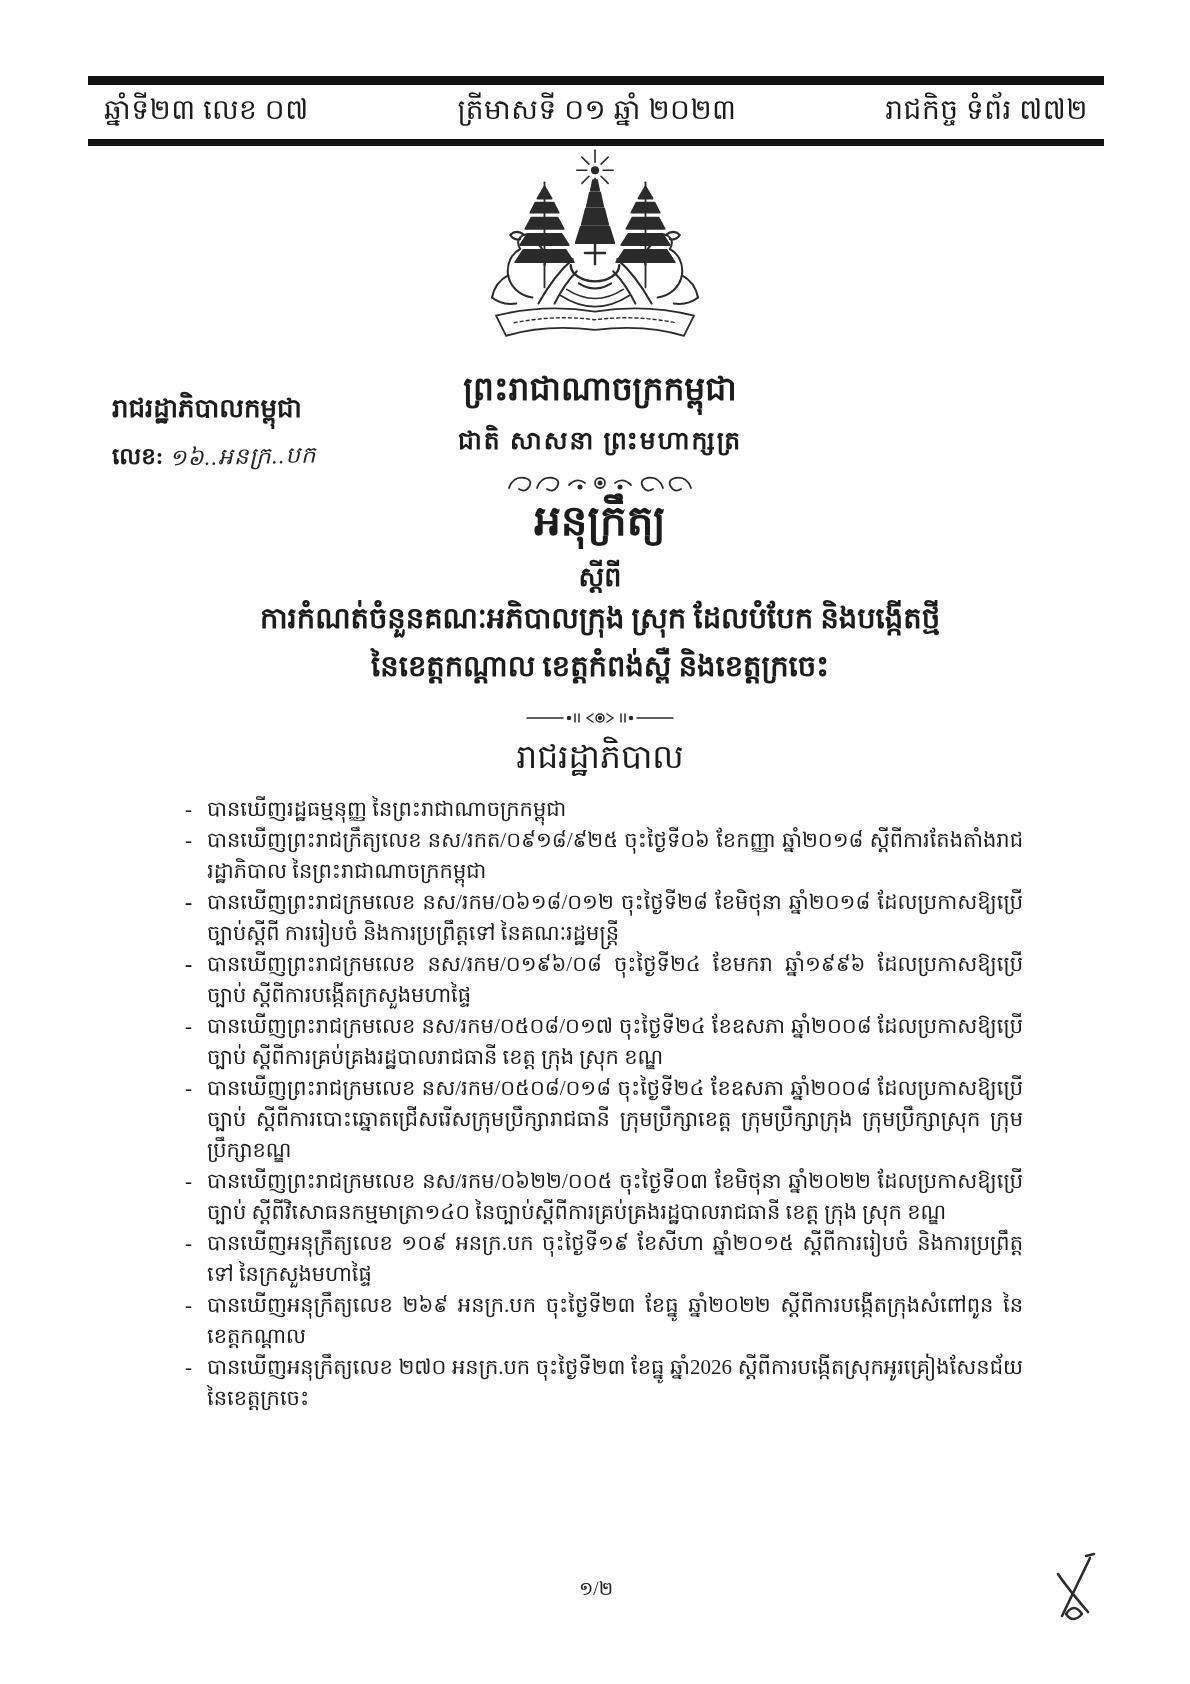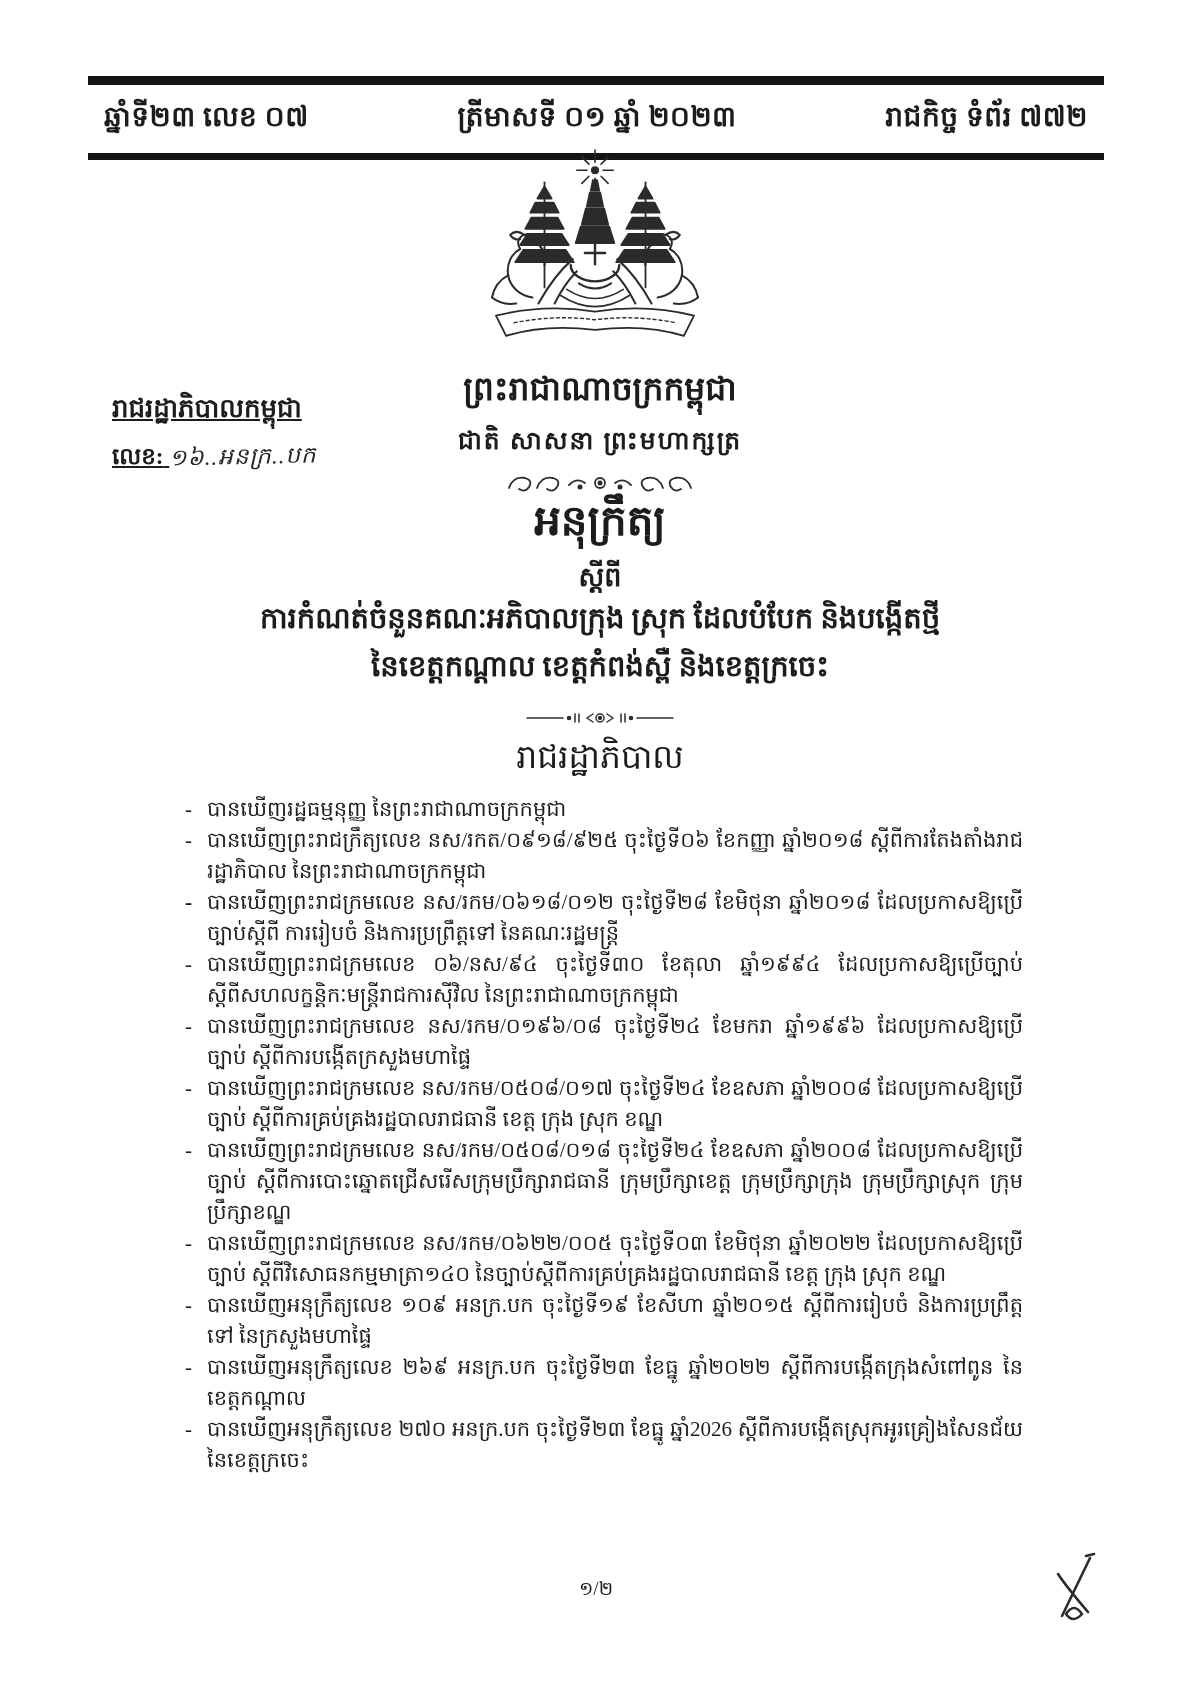--- a/index.html
+++ b/index.html
@@ -11,28 +11,28 @@
     font-family:"Liberation Serif","DejaVu Serif",serif;
     color:#1c1c1c;
     overflow:hidden;
   }
   
   .gazette-header{position:absolute;left:88px;top:76px;width:1016px;}
   .rule-thick{height:9px;background:#141414;}
   .rule-medium{height:7px;background:#141414;}
   .header-row{
     display:flex;justify-content:space-between;align-items:center;
-    height:68px;padding:0 16px;
-    font-size:28px;font-weight:bold;letter-spacing:.5px;
+    height:54px;padding:0 16px;
+    font-size:28px;font-weight:normal;letter-spacing:.5px;
   }
   
   .emblem{position:absolute;left:468px;top:146px;width:254px;height:202px;}
   .emblem svg{width:100%;height:100%;}
   
-  .masthead-left{position:absolute;left:112px;top:392px;width:340px;text-decoration:underline;}
+  .masthead-left{position:absolute;left:112px;top:392px;width:340px;}
   .gov-label{font-size:26px;font-weight:bold;}
   .doc-number{margin-top:12px;font-size:23px;}
   .doc-number .lbl{font-weight:bold;}
   .doc-number .hand{
     font-style:italic;font-weight:500;letter-spacing:1px;
     display:inline-block;transform:rotate(-1.2deg);color:#262626;
   }
   .masthead-center{position:absolute;left:392px;top:352px;width:416px;text-align:center;}
   .kingdom-title{font-size:33px;font-weight:bold;margin-top:16px;}
   .motto{margin-top:9px;font-size:25px;font-weight:bold;letter-spacing:2px;}
@@ -206,21 +206,21 @@
     </svg>
   </div>
 
   <div class="center-col section-heading">រាជរដ្ឋាភិបាល</div>
 
   <ul class="considerations">
     <li><span class="dash">-</span><span>បានឃើញរដ្ឋធម្មនុញ្ញ នៃព្រះរាជាណាចក្រកម្ពុជា</span></li>
     <li><span class="dash">-</span><span>បានឃើញព្រះរាជក្រឹត្យលេខ នស/រកត/០៩១៨/៩២៥ ចុះថ្ងៃទី០៦ ខែកញ្ញា ឆ្នាំ២០១៨ ស្តីពីការតែងតាំងរាជរដ្ឋាភិបាល នៃព្រះរាជាណាចក្រកម្ពុជា</span></li>
     <li><span class="dash">-</span></li>
     <li><span class="dash">-</span><span>បានឃើញព្រះរាជក្រមលេខ នស/រកម/០៦១៨/០១២ ចុះថ្ងៃទី២៨ ខែមិថុនា ឆ្នាំ២០១៨ ដែលប្រកាសឱ្យប្រើច្បាប់ស្តីពី ការរៀបចំ និងការប្រព្រឹត្តទៅ នៃគណៈរដ្ឋមន្ត្រី</span></li>
-    <li><span class="dash">-</span><span>បានឃើញព្រះរាជក្រមលេខ ០៦/នស/៩៤ ចុះថ្ងៃទី៣០ ខែតុលា ឆ្នាំ១៩៩៤ ដែលប្រកាសឱ្យប្រើច្បាប់ ស្តីពីសហលក្ខន្តិកៈមន្ត្រីរាជការស៊ីវិល នៃព្រះរាជាណាចក្រកម្ពុជា</span></li>
+    <li><span class="dash">-</span></li>
     <li><span class="dash">-</span><span>បានឃើញព្រះរាជក្រមលេខ នស/រកម/០១៩៦/០៨ ចុះថ្ងៃទី២៤ ខែមករា ឆ្នាំ១៩៩៦ ដែលប្រកាសឱ្យប្រើច្បាប់ ស្តីពីការបង្កើតក្រសួងមហាផ្ទៃ</span></li>
     <li><span class="dash">-</span><span>បានឃើញព្រះរាជក្រមលេខ នស/រកម/០៥០៨/០១៧ ចុះថ្ងៃទី២៤ ខែឧសភា ឆ្នាំ២០០៨ ដែលប្រកាសឱ្យប្រើច្បាប់ ស្តីពីការគ្រប់គ្រងរដ្ឋបាលរាជធានី ខេត្ត ក្រុង ស្រុក ខណ្ឌ</span></li>
     <li><span class="dash">-</span><span>បានឃើញព្រះរាជក្រមលេខ នស/រកម/០៥០៨/០១៨ ចុះថ្ងៃទី២៤ ខែឧសភា ឆ្នាំ២០០៨ ដែលប្រកាសឱ្យប្រើច្បាប់ ស្តីពីការបោះឆ្នោតជ្រើសរើសក្រុមប្រឹក្សារាជធានី ក្រុមប្រឹក្សាខេត្ត ក្រុមប្រឹក្សាក្រុង ក្រុមប្រឹក្សាស្រុក ក្រុមប្រឹក្សាខណ្ឌ</span></li>
     <li><span class="dash">-</span><span>បានឃើញព្រះរាជក្រមលេខ នស/រកម/០៦២២/០០៥ ចុះថ្ងៃទី០៣ ខែមិថុនា ឆ្នាំ២០២២ ដែលប្រកាសឱ្យប្រើច្បាប់ ស្តីពីវិសោធនកម្មមាត្រា១៤០ នៃច្បាប់ស្តីពីការគ្រប់គ្រងរដ្ឋបាលរាជធានី ខេត្ត ក្រុង ស្រុក ខណ្ឌ</span></li>
     <li><span class="dash">-</span><span>បានឃើញអនុក្រឹត្យលេខ ១០៩ អនក្រ.បក ចុះថ្ងៃទី១៩ ខែសីហា ឆ្នាំ២០១៥ ស្តីពីការរៀបចំ និងការប្រព្រឹត្តទៅ នៃក្រសួងមហាផ្ទៃ</span></li>
     <li><span class="dash">-</span><span>បានឃើញអនុក្រឹត្យលេខ ២៦៩ អនក្រ.បក ចុះថ្ងៃទី២៣ ខែធ្នូ ឆ្នាំ២០២២ ស្តីពីការបង្កើតក្រុងសំពៅពូន នៃខេត្តកណ្តាល</span></li>
     <li><span class="dash">-</span><span>បានឃើញអនុក្រឹត្យលេខ ២៧០ អនក្រ.បក ចុះថ្ងៃទី២៣ ខែធ្នូ ឆ្នាំ2026 ស្តីពីការបង្កើតស្រុកអូរគ្រៀងសែនជ័យ នៃខេត្តក្រចេះ</span></li>
   </ul>
 
   <div class="page-number">១/២</div>

